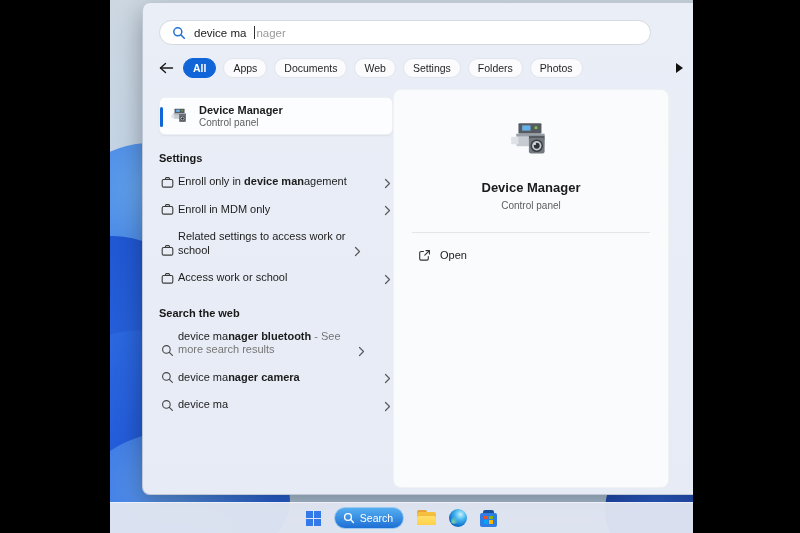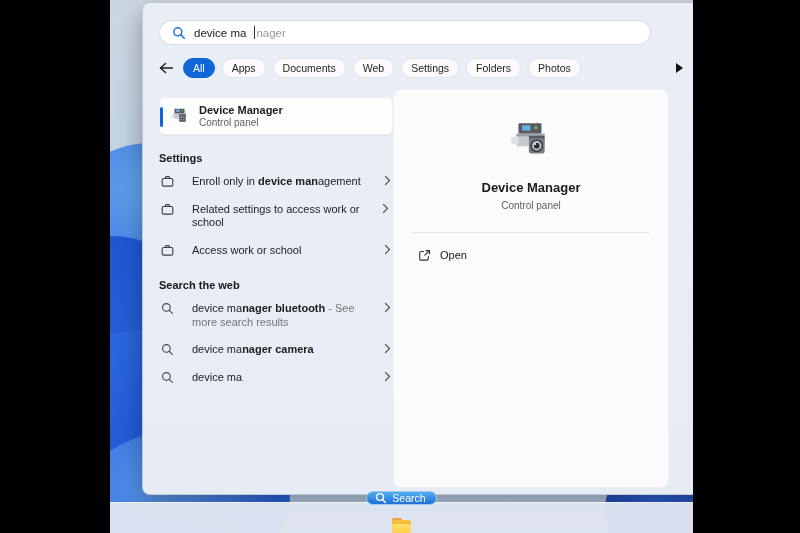--- a/index.html
+++ b/index.html
@@ -24,21 +24,21 @@
   .bloom-r1 { right:-62px; top:240px; width:150px; height:210px; border-radius:50% 50% 45% 55%;
               transform:rotate(28deg); background:linear-gradient(200deg,#24459e,#16286e); }
   .bloom-r2 { right:-72px; top:350px; width:160px; height:190px; border-radius:50%;
               transform:rotate(-18deg); background:linear-gradient(180deg,#101f52,#1a2f7d); }
   .bloom-r3 { right:-42px; top:450px; width:130px; height:120px; border-radius:50%;
               background:radial-gradient(circle at 40% 30%,#2f66dc,#1c3fa4 80%); }
 
   
   .taskbar { position:absolute; left:0; right:0; bottom:0; height:31px;
              background:rgba(223,228,240,0.97); border-top:1px solid rgba(255,255,255,0.5);
-             display:flex; align-items:center; justify-content:center; gap:13px;flex-direction:column; }
+             display:flex; align-items:center; justify-content:center; gap:13px; }
   .win-logo { width:15px; height:15px; display:grid; grid-template-columns:7px 7px; gap:1px; cursor:pointer; }
   .win-logo span { background:#3379e8; }
   .tb-search { height:22px; padding:0 10px 0 8px; border-radius:11px; display:flex; align-items:center; gap:5px;
                background:linear-gradient(180deg,#54aef1 0%,#1e70d4 100%);
                border:1px solid #9cc9f0; color:#fff; font-size:10.5px; cursor:pointer; }
   .tb-search svg { display:block; }
   .folder-icon { position:relative; width:19px; height:16px; }
   .folder-icon .back { position:absolute; left:0; top:0; width:10px; height:6px; background:#e8a33b; border-radius:2px 2px 0 0; }
   .folder-icon .body { position:absolute; left:0; top:2px; width:19px; height:13px; background:linear-gradient(180deg,#f6c140,#f2ae2f); border-radius:2px; }
   .folder-icon .front { position:absolute; left:0; top:6px; width:19px; height:9px; background:linear-gradient(180deg,#ffe06a,#ffd049); border-radius:2px 2px 2.5px 2.5px; }
@@ -65,21 +65,21 @@
   .searchbox .typed { font-size:11.5px; color:#1b1b1b; }
   .searchbox .caret { width:1px; height:13px; background:#333; }
   .searchbox .ghost { font-size:11.5px; color:#9a9a9a; }
 
   .tabsrow { position:absolute; left:16px; top:54px; right:14px; height:21px;
              display:flex; align-items:center; }
   .backbtn { margin-right:9px; cursor:pointer; display:flex; align-items:center; }
   .pill { height:20px; padding:0 9px; margin-right:7px; border-radius:10px; display:flex; align-items:center;
           font-size:10.5px; color:#1f1f1f; background:rgba(253,253,254,0.88);
           border:1px solid #e2e5ea; cursor:pointer; white-space:nowrap; }
-  .pill.selected { background:#1065d9; border-color:#1065d9; color:#fff; }
+  .pill.selected { background:#1065d9; border-color:#1065d9; color:#fff;font-weight:bold; }
   .tabs-spacer { flex:1; }
   .expand-btn { width:0; height:0; border-left:7px solid #111; border-top:5px solid transparent;
                 border-bottom:5px solid transparent; margin-right:22px; cursor:pointer; }
   .more-btn { color:#333; font-size:13px; letter-spacing:1px; margin-right:16px; cursor:pointer; line-height:6px; }
   .copilot-btn { width:20px; height:20px; border-radius:50%; cursor:pointer; position:relative;
         background:conic-gradient(from 210deg,#6cc3f5,#3b7ff0,#8a4fe8,#d44fd0,#f2695c,#f7a83c,#ffd84d,#8fd960,#6cc3f5); }
   .copilot-btn::after { content:""; position:absolute; left:5px; top:5px; width:8px; height:10px;
         background:#fff; border-radius:60% 40% 55% 45%; transform:rotate(18deg); }
 
   
@@ -89,21 +89,21 @@
   .h-settings { margin-top:17px; }
   .h-web { margin-top:15px; }
 
   .best-card { position:relative; margin-top:8px; height:38px; background:#fcfdfe; border-radius:6px;
                border:1px solid rgba(0,0,0,0.05); box-shadow:0 1px 2px rgba(0,0,0,0.06);
                display:flex; align-items:center; padding-left:10px; gap:9px; cursor:pointer; }
   .best-card .accent { position:absolute; left:0; top:9px; width:3px; height:20px; border-radius:2px; background:#1065d9; }
   .best-card .t { font-size:11px; font-weight:bold; color:#1b1b1b; line-height:13px; }
   .best-card .s { font-size:10px; color:#5e5e5e; line-height:12px; }
 
-  .row { display:flex; align-items:flex-start; gap:18px; padding:7px 2px 7px 2px; cursor:pointer; border-radius:4px; }
+  .row { display:flex; align-items:flex-end; gap:4px; padding:7px 2px 7px 2px; cursor:pointer; border-radius:4px; }
   .row .txt { flex:1; font-size:11px; color:#1c1c1c; line-height:13.5px; }
   .row .txt b { font-weight:bold; }
   .row .note { color:#767676; }
   .row .chev { flex:none; display:flex; align-items:center; }
   .list { margin-top:4px; }
 
   .muted-stroke { stroke:#3c3c3c; }
 
   
   .preview { position:absolute; left:250px; top:86px; width:276px; bottom:6px;
@@ -195,20 +195,32 @@
               <rect x="1.2" y="3.5" width="10.6" height="7.6" rx="1.4" fill="none" class="muted-stroke" stroke-width="1.1"></rect>
             </svg>
             <div class="txt"><span>Enroll only in </span><b>device man</b><span>agement</span></div>
             <div class="chev">
                 <svg width="7" height="11" viewBox="0 0 7 11">
                   <polyline points="1.5,1.5 5.5,5.5 1.5,9.5" fill="none" stroke="#5a5a5a" stroke-width="1.2" stroke-linecap="round" stroke-linejoin="round"></polyline>
                 </svg>
               </div>
           </div>
 
+          <div class="row">
+            <svg width="13" height="13" viewBox="0 0 13 13">
+              <path d="M4.5 3.5 V2.4 a0.8 0.8 0 0 1 0.8 -0.8 h2.4 a0.8 0.8 0 0 1 0.8 0.8 V3.5" fill="none" class="muted-stroke" stroke-width="1.1"></path>
+              <rect x="1.2" y="3.5" width="10.6" height="7.6" rx="1.4" fill="none" class="muted-stroke" stroke-width="1.1"></rect>
+            </svg>
+            <div class="txt"><span>Enroll in MDM only</span><b></b><span></span></div>
+            <div class="chev">
+                <svg width="7" height="11" viewBox="0 0 7 11">
+                  <polyline points="1.5,1.5 5.5,5.5 1.5,9.5" fill="none" stroke="#5a5a5a" stroke-width="1.2" stroke-linecap="round" stroke-linejoin="round"></polyline>
+                </svg>
+              </div>
+          </div>
 
           <div class="row">
             <svg width="13" height="13" viewBox="0 0 13 13">
               <path d="M4.5 3.5 V2.4 a0.8 0.8 0 0 1 0.8 -0.8 h2.4 a0.8 0.8 0 0 1 0.8 0.8 V3.5" fill="none" class="muted-stroke" stroke-width="1.1"></path>
               <rect x="1.2" y="3.5" width="10.6" height="7.6" rx="1.4" fill="none" class="muted-stroke" stroke-width="1.1"></rect>
             </svg>
             <div class="txt" style="max-width:172px;"><span>Related settings to access work or school</span><b></b><span></span></div>
             <div class="chev">
                 <svg width="7" height="11" viewBox="0 0 7 11">
                   <polyline points="1.5,1.5 5.5,5.5 1.5,9.5" fill="none" stroke="#5a5a5a" stroke-width="1.2" stroke-linecap="round" stroke-linejoin="round"></polyline>

